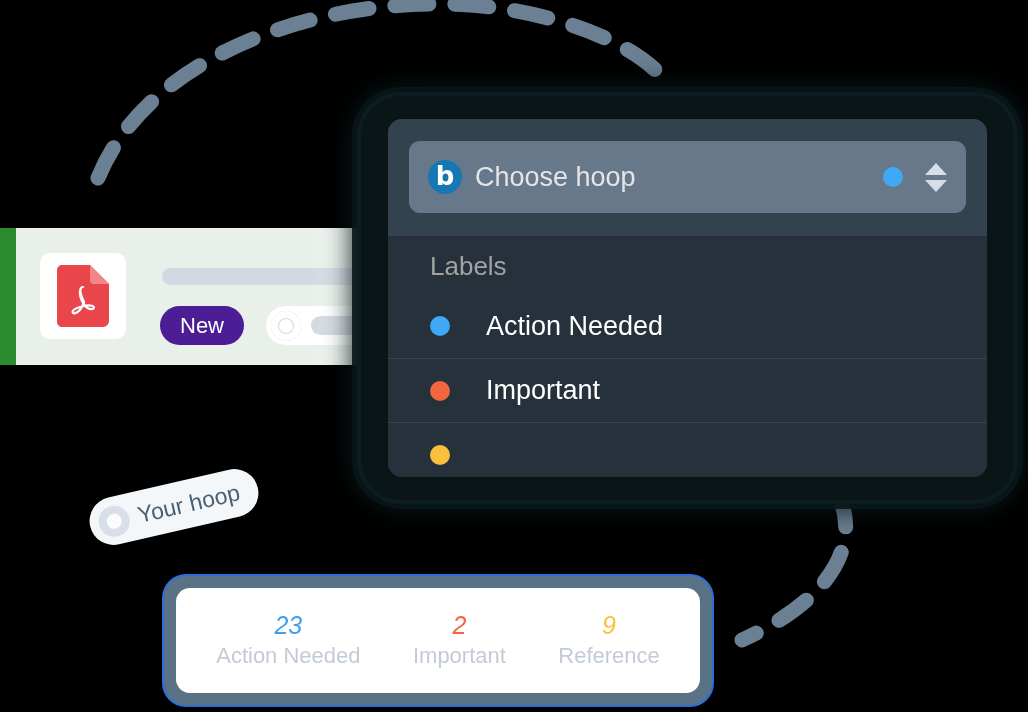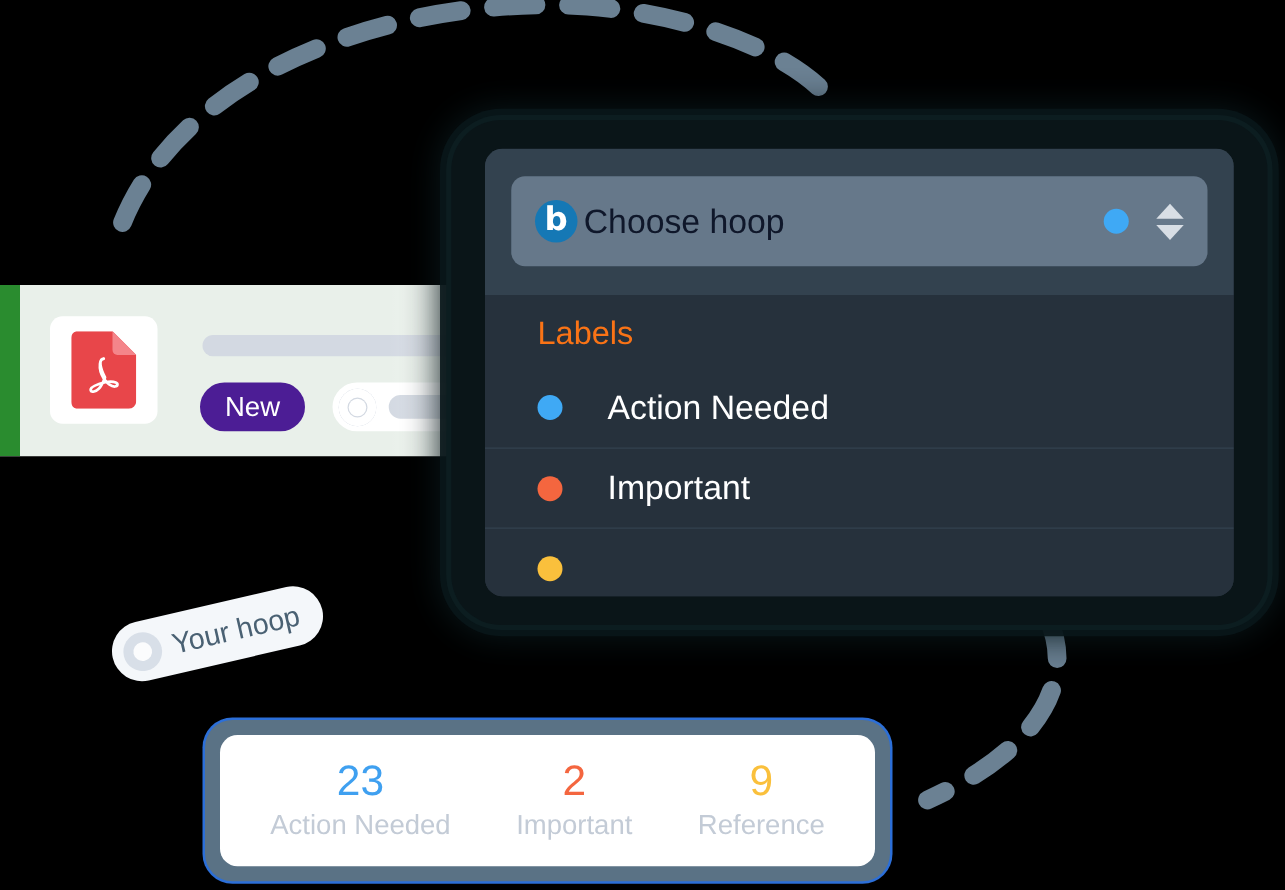--- a/index.html
+++ b/index.html
@@ -221,23 +221,23 @@
     display: flex;
     align-items: center;
     justify-content: center;
     line-height: 1;
     flex: 0 0 auto;
     padding-bottom: 2px;
     box-sizing: border-box;
     font-family: "DejaVu Sans", sans-serif;
   }
   .select-label {
-    color: #0f172a;
+    color: #e5e5e5;
     font-size: 27px;
-    margin-left: 5px;
+    margin-left: 13px;
     flex: 1;
     white-space: nowrap;
   }
   .select-dot {
     width: 20px; height: 20px;
     border-radius: 50%;
     background: #3fa9f5;
     flex: 0 0 auto;
   }
   .stepper {
@@ -254,21 +254,21 @@
     border-left: 11px solid transparent;
     border-right: 11px solid transparent;
   }
   .stepper .up { border-bottom: 12px solid #d8dee5; }
   .stepper .down { border-top: 12px solid #d8dee5; }
 
   .panel-body {
     background: #26313c;
   }
   .labels-head {
-    color: #f97316;
+    color: #a3a3a3;
     font-size: 26px;
     padding: 15px 8px 12px 42px;
   }
   .label-row {
     display: flex;
     align-items: center;
     height: 64px;
     padding-left: 42px;
     border-top: 1px solid #33424f;
     box-sizing: border-box;
@@ -305,22 +305,23 @@
     background: #ffffff;
     border-radius: 14px;
     display: flex;
     align-items: center;
     justify-content: space-around;
     padding: 0 14px;
     box-sizing: border-box;
   }
   .stat { text-align: center; }
   .stat-value {
-    font-size: 34px;
+    font-size: 25px;
     line-height: 1.05;
+    font-style: italic;
   }
   .stat-label {
     font-size: 22px;
     color: #c3cbd6;
     margin-top: 4px;
     white-space: nowrap;
   }
 </style>
 </head>
 <body>

